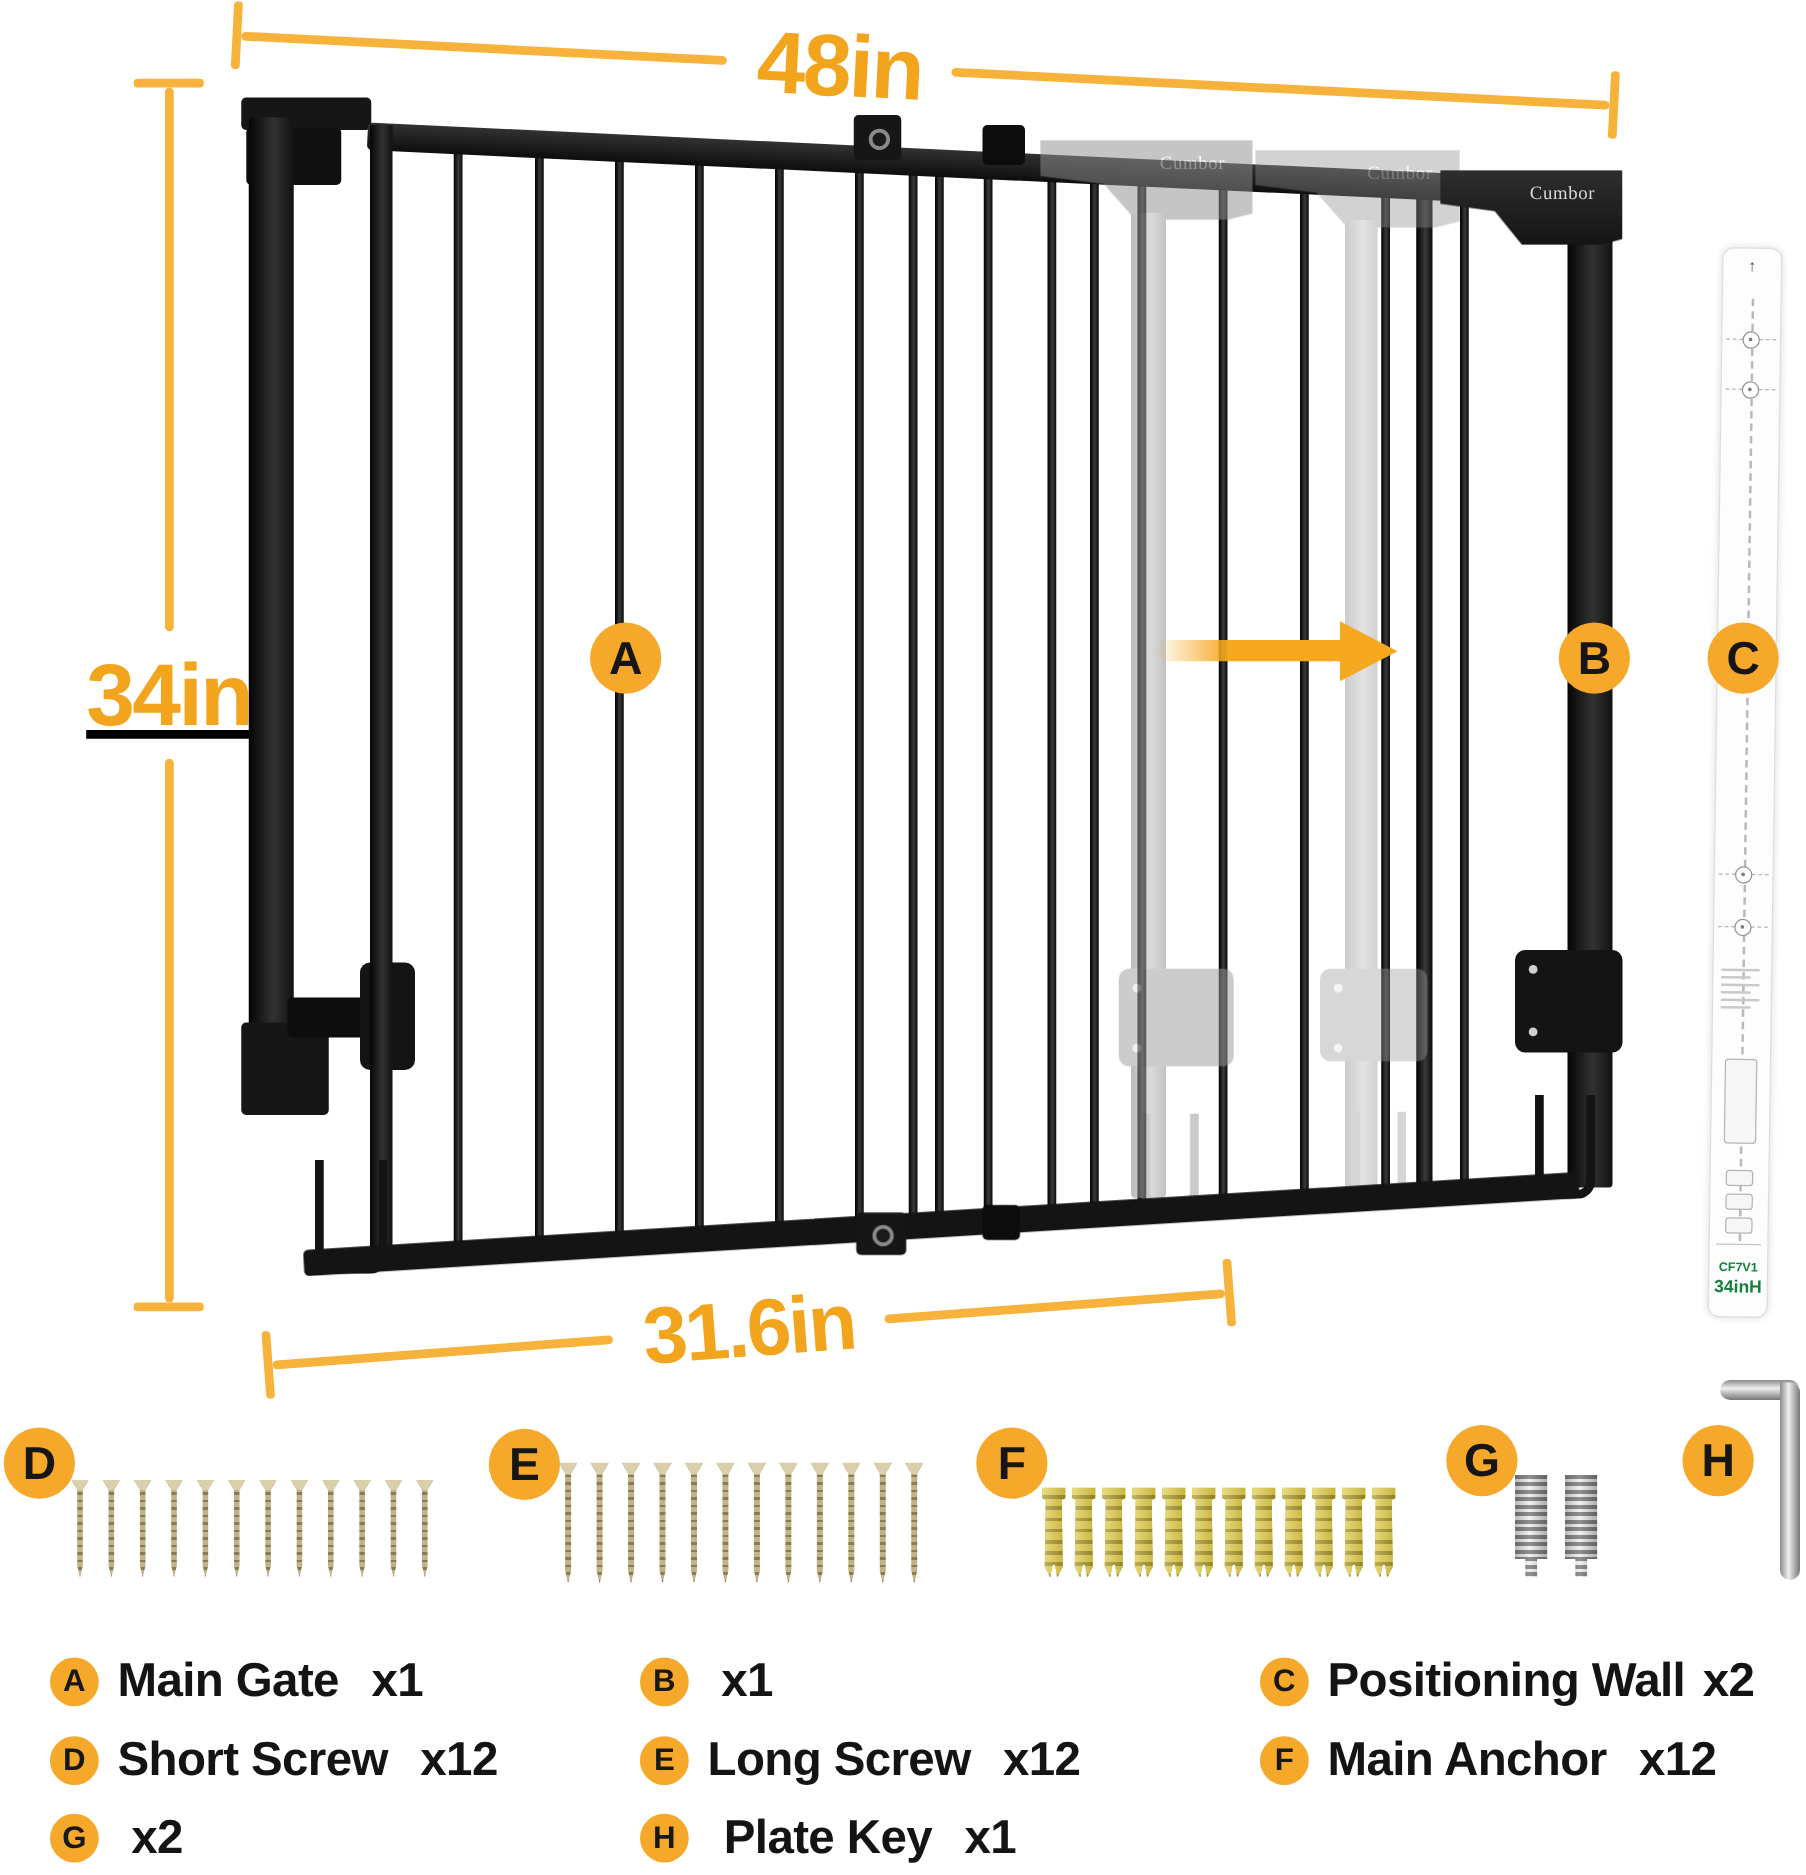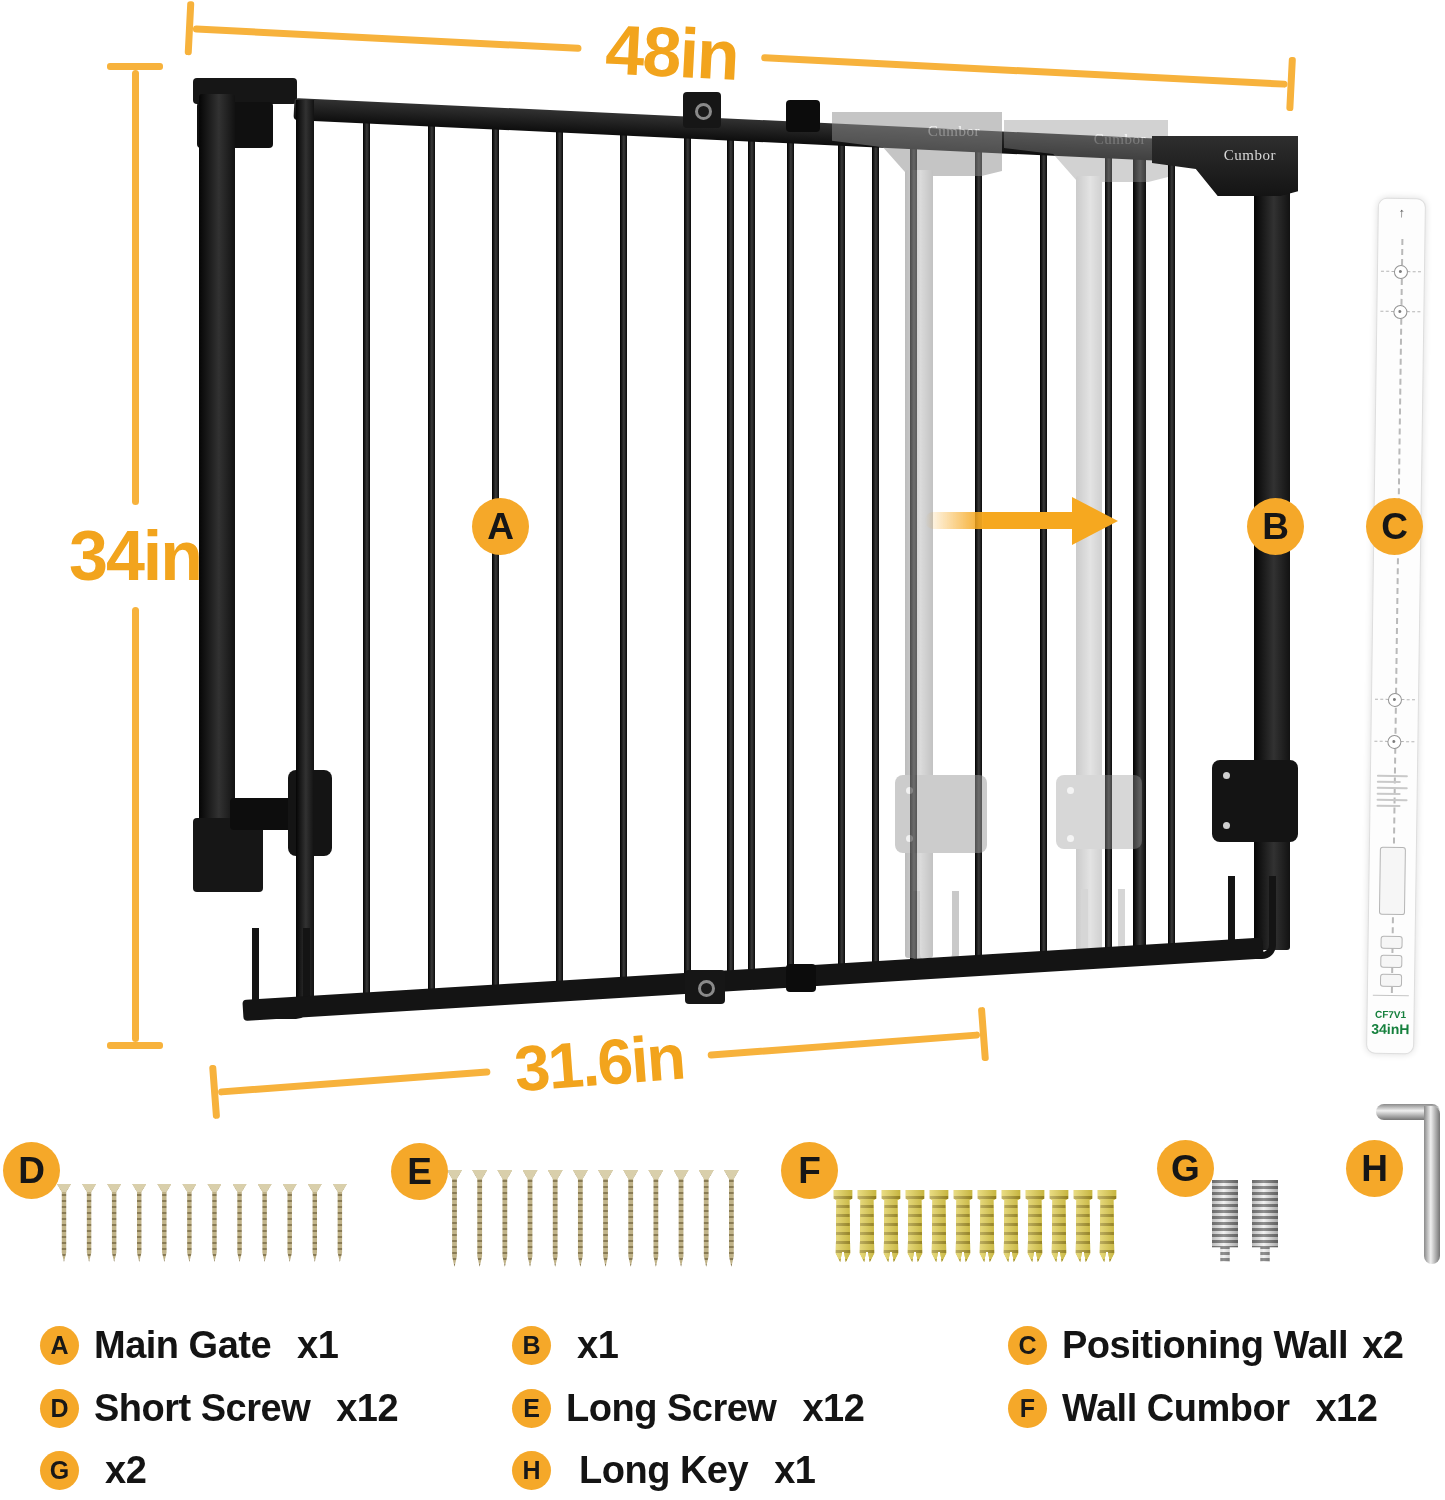--- a/index.html
+++ b/index.html
@@ -5,21 +5,21 @@
   html,body{margin:0;padding:0;background:#fff;}
   .stage{position:relative;width:1445px;height:1500px;background:#ffffff;overflow:hidden;
          font-family:"Liberation Sans",sans-serif;}
   .abs{position:absolute;}
 
   
   .dim{display:flex;align-items:center;}
   .dim-text{font-weight:bold;font-size:70px;color:#F2A41D;line-height:1;letter-spacing:-2px;margin:0 24px;}
   .dline{flex:1;height:7px;background:#F7B23C;border-radius:4px;}
   .tick-v{width:7px;height:54px;background:#F7B23C;border-radius:3px;}
-  .dim-vert{display:flex;flex-direction:column;align-items:center;}
+  .dim-vert{display:flex;flex-direction:column;align-items:center;text-decoration:underline;}
   .tick-h{height:7px;width:56px;background:#F7B23C;border-radius:3px;}
   .dline-v{width:7px;flex:1;background:#F7B23C;border-radius:4px;}
   .dim-vert .dim-text{margin:16px 0;}
 
   
   .metal{background:linear-gradient(90deg,#050505,#323232 55%,#121212);}
   .bar{position:absolute;width:7px;background:linear-gradient(90deg,#000,#3a3a3a 55%,#0a0a0a);border-radius:3px;}
   .rail{position:absolute;background:linear-gradient(180deg,#323232,#0d0d0d);border-radius:4px;}
   .blk{position:absolute;background:#161616;border-radius:4px;}
   .housing{position:absolute;background:linear-gradient(180deg,#2e2e2e,#141414);
@@ -315,26 +315,26 @@
     <span class="lname">Short Screw</span>
     <span class="lqty">x12</span>
   </div>
   <div class="legend-item" style="left:512px;top:1386px;">
     <span class="lbadge">E</span>
     <span class="lname">Long Screw</span>
     <span class="lqty">x12</span>
   </div>
   <div class="legend-item" style="left:1008px;top:1386px;">
     <span class="lbadge">F</span>
-    <span class="lname">Wall Cumbor</span>
+    <span class="lname">Main Anchor</span>
     <span class="lqty">x12</span>
   </div>
   <div class="legend-item" style="left:40px;top:1448px;">
     <span class="lbadge">G</span>
     <span class="lqty">x2</span>
   </div>
   <div class="legend-item" style="left:512px;top:1448px;">
     <span class="lbadge">H</span>
-    <span class="lname" style="margin-left:28px;">Long Key</span>
+    <span class="lname" style="margin-left:28px;">Plate Key</span>
     <span class="lqty">x1</span>
   </div>
 
 </div>
 
 </body></html>

